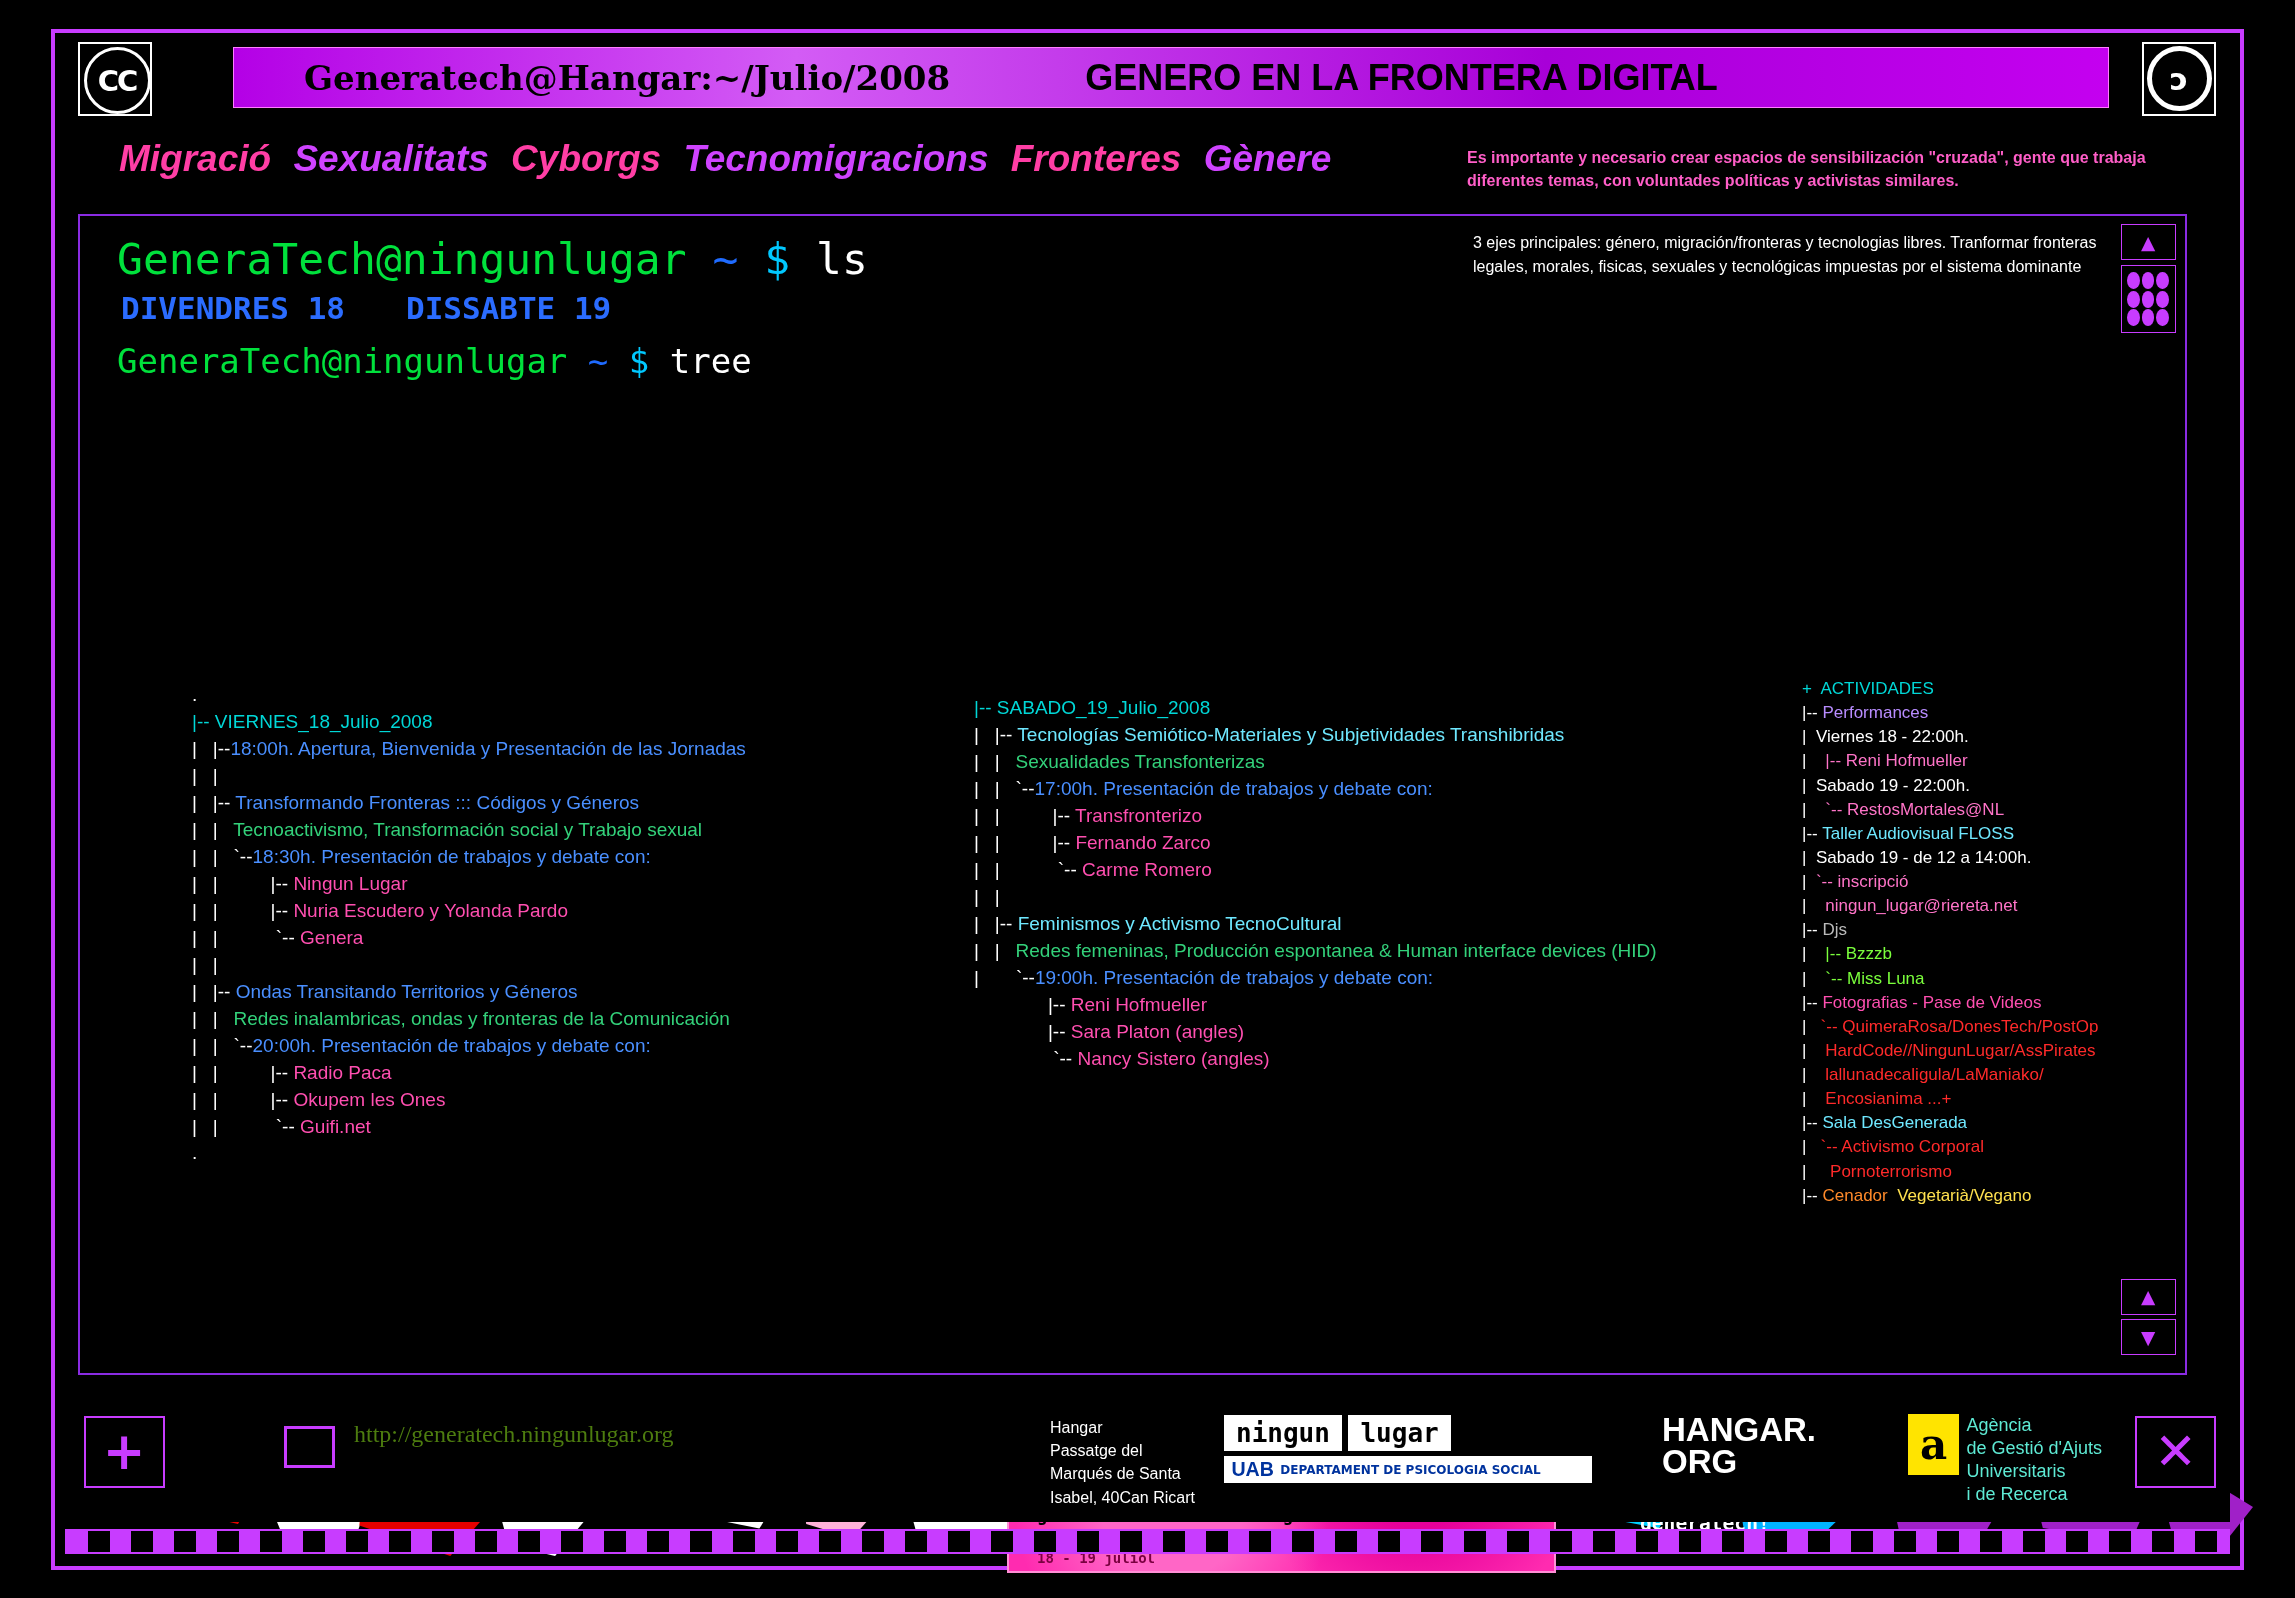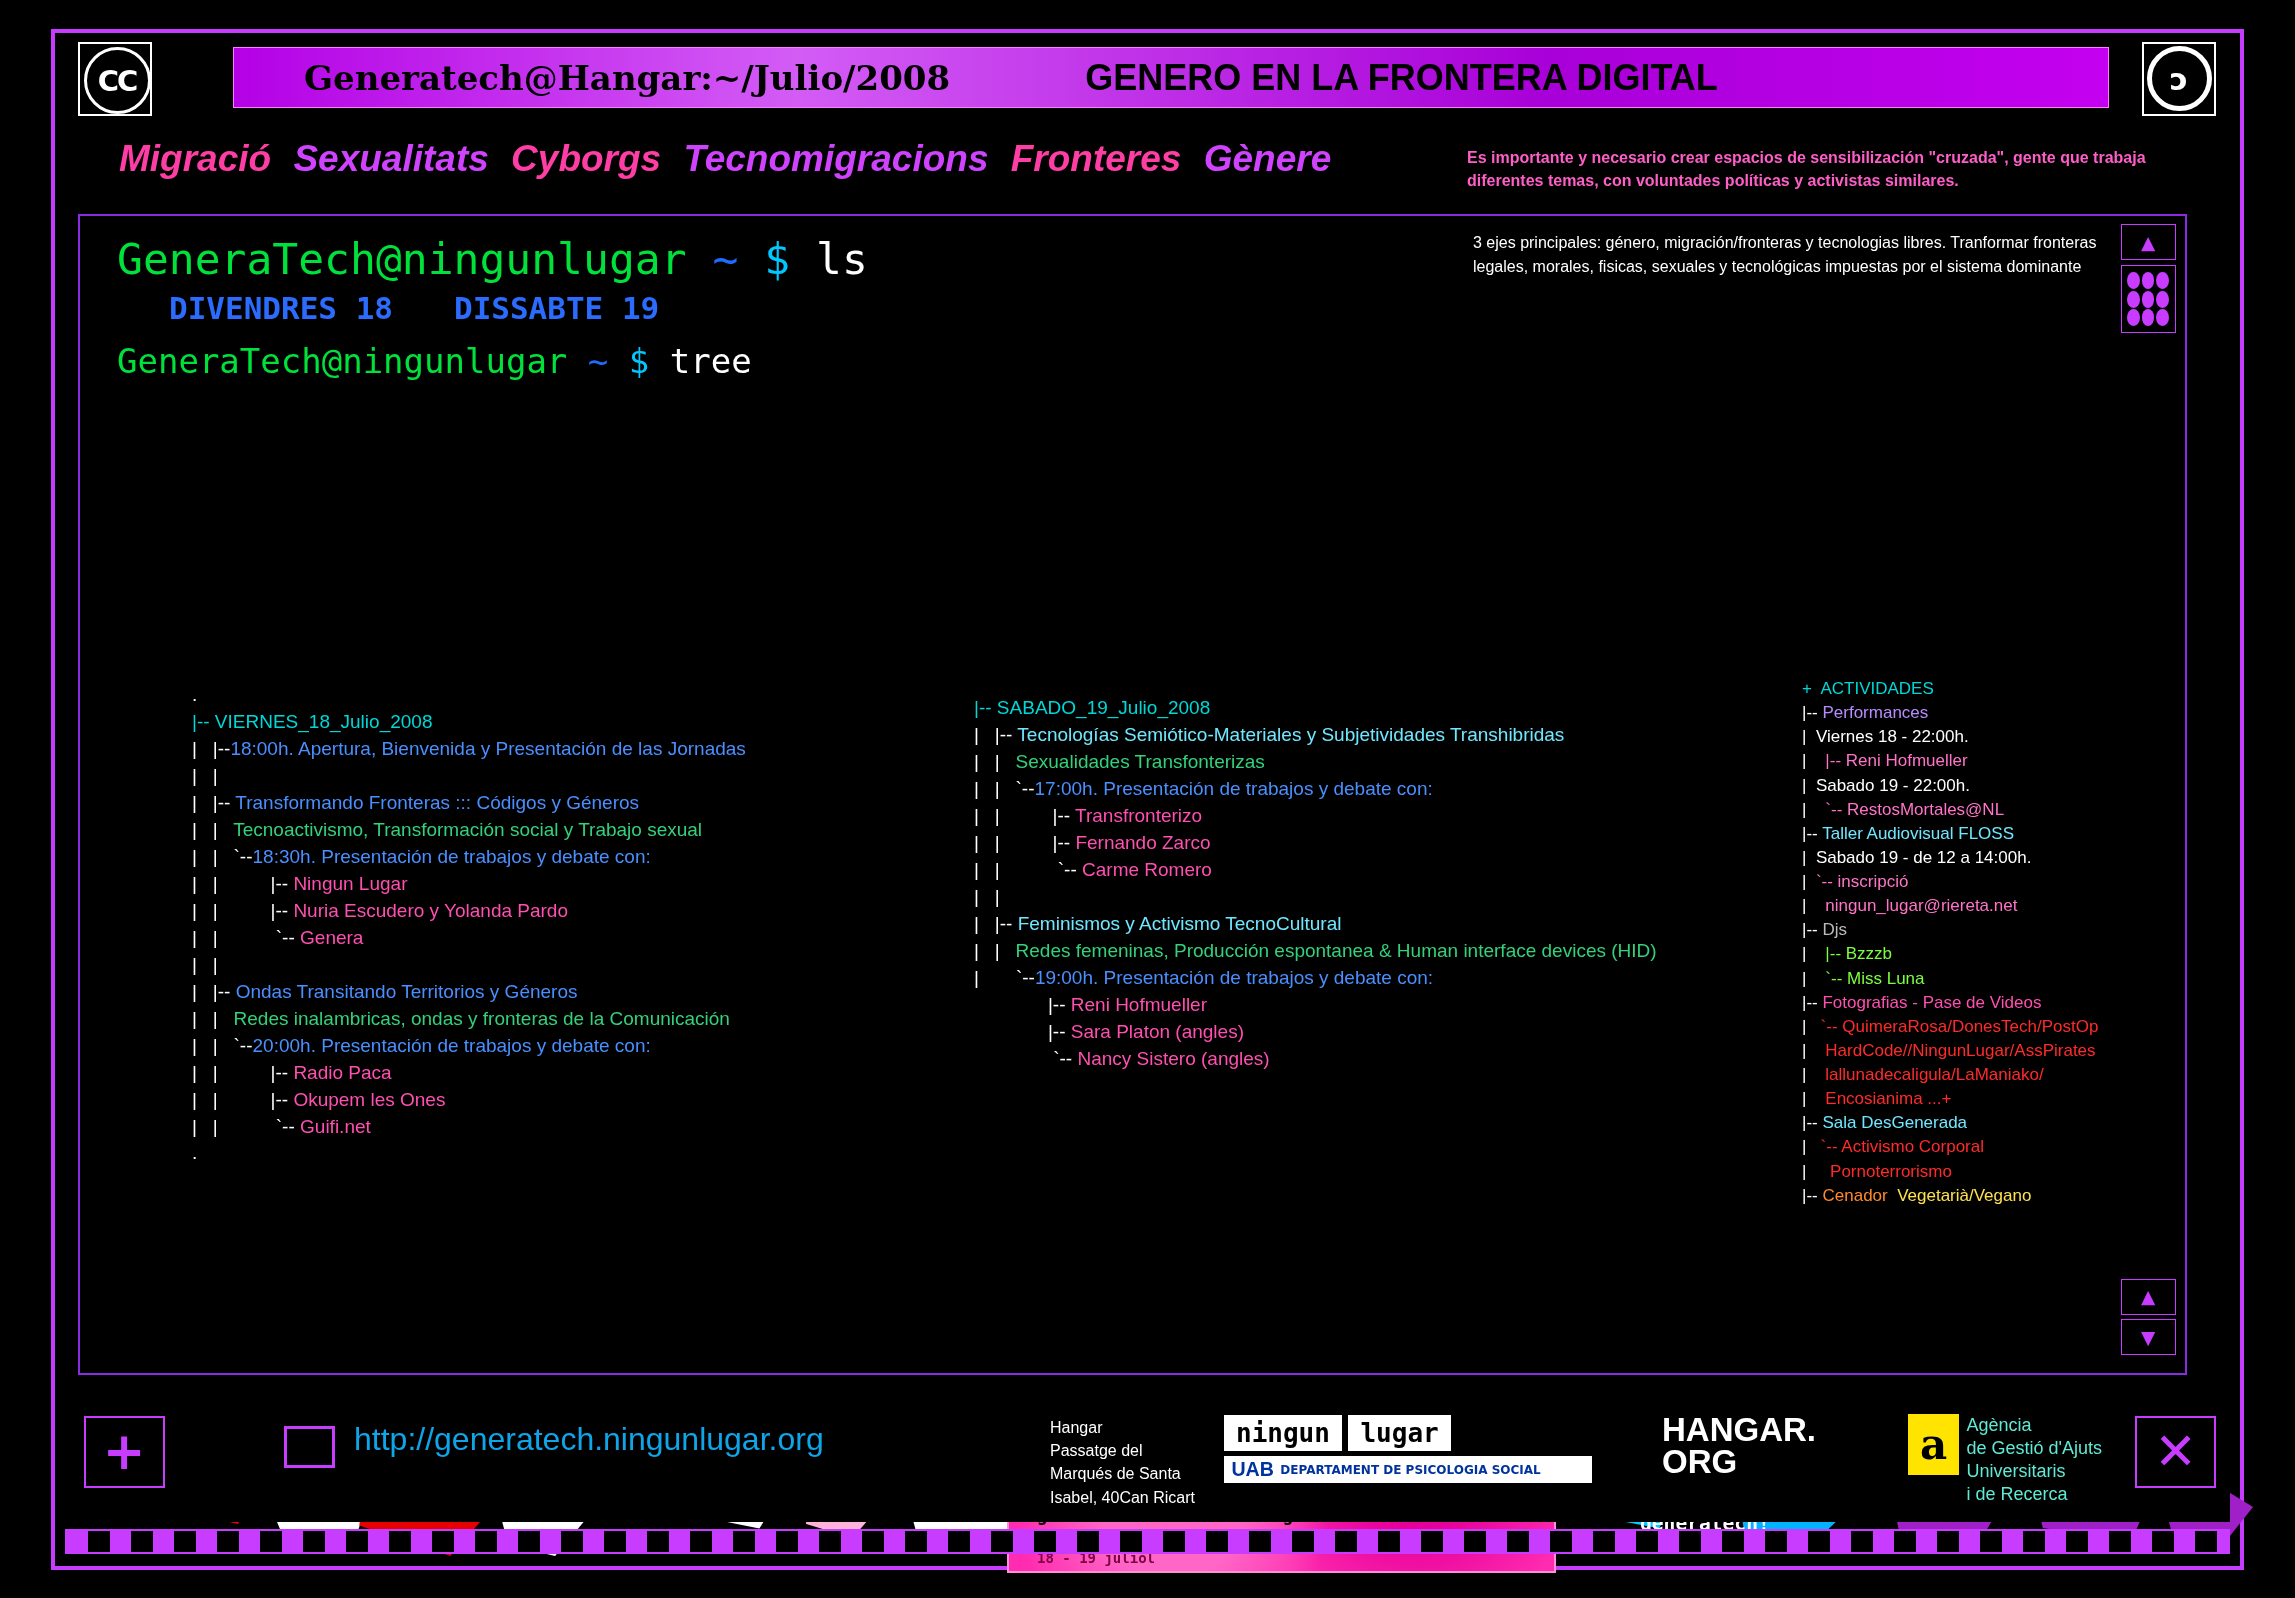--- a/index.html
+++ b/index.html
@@ -98,21 +98,20 @@
     font-family:"DejaVu Sans Mono", monospace;font-size:43px;
   }
   .prompt1 .user{color:#00e13c;}
   .prompt1 .tilde{color:#1f6bff;}
   .prompt1 .dollar{color:#00c8ff;}
   .prompt1 .cmd{color:#ffffff;}
   .daysrow{
     position:absolute;left:41px;top:74px;white-space:nowrap;
     font-family:"DejaVu Sans Mono", monospace;font-size:31px;color:#2b6cff;
     font-weight:bold;
-    margin-left:48px;
   }
   .daysrow .d2{margin-left:61px;color:#2b6cff;}
   .prompt2{
     position:absolute;left:37px;top:125px;white-space:nowrap;
     font-family:"DejaVu Sans Mono", monospace;font-size:34px;
   }
   .prompt2 .user{color:#00e13c;}
   .prompt2 .tilde{color:#1f6bff;}
   .prompt2 .dollar{color:#00c8ff;}
   .prompt2 .cmd{color:#ffffff;}
@@ -195,22 +194,22 @@
     position:absolute;right:14px;top:24px;width:81px;height:72px;
     border:2.8px solid #c83cff;box-sizing:border-box;
     display:flex;align-items:center;justify-content:center;
     color:#c83cff;font-size:51px;font-weight:bold;line-height:0.8;
   }
   .screen-ico{
     position:absolute;left:219px;top:34px;width:51px;height:42px;
     border:3.3px solid #c83cff;box-sizing:border-box;background:#000;
   }
   .url{
-    position:absolute;left:289px;top:29px;color:#0ea5e9;font-size:32px;
-    font-family:Liberation Sans, sans-serif;
+    position:absolute;left:289px;top:29px;color:#4d7c0f;font-size:24px;
+    font-family:Liberation Serif, serif;
   }
   .addr{
     position:absolute;left:985px;top:24px;color:#fff;font-size:16px;line-height:1.45;
     font-family:"Liberation Sans", sans-serif;
   }
   .logo-ninguno{
     position:absolute;left:1159px;top:23px;display:flex;gap:6.5px;
   }
   .logo-ninguno div{
     background:#fff;color:#000;font-weight:bold;font-size:26px;

